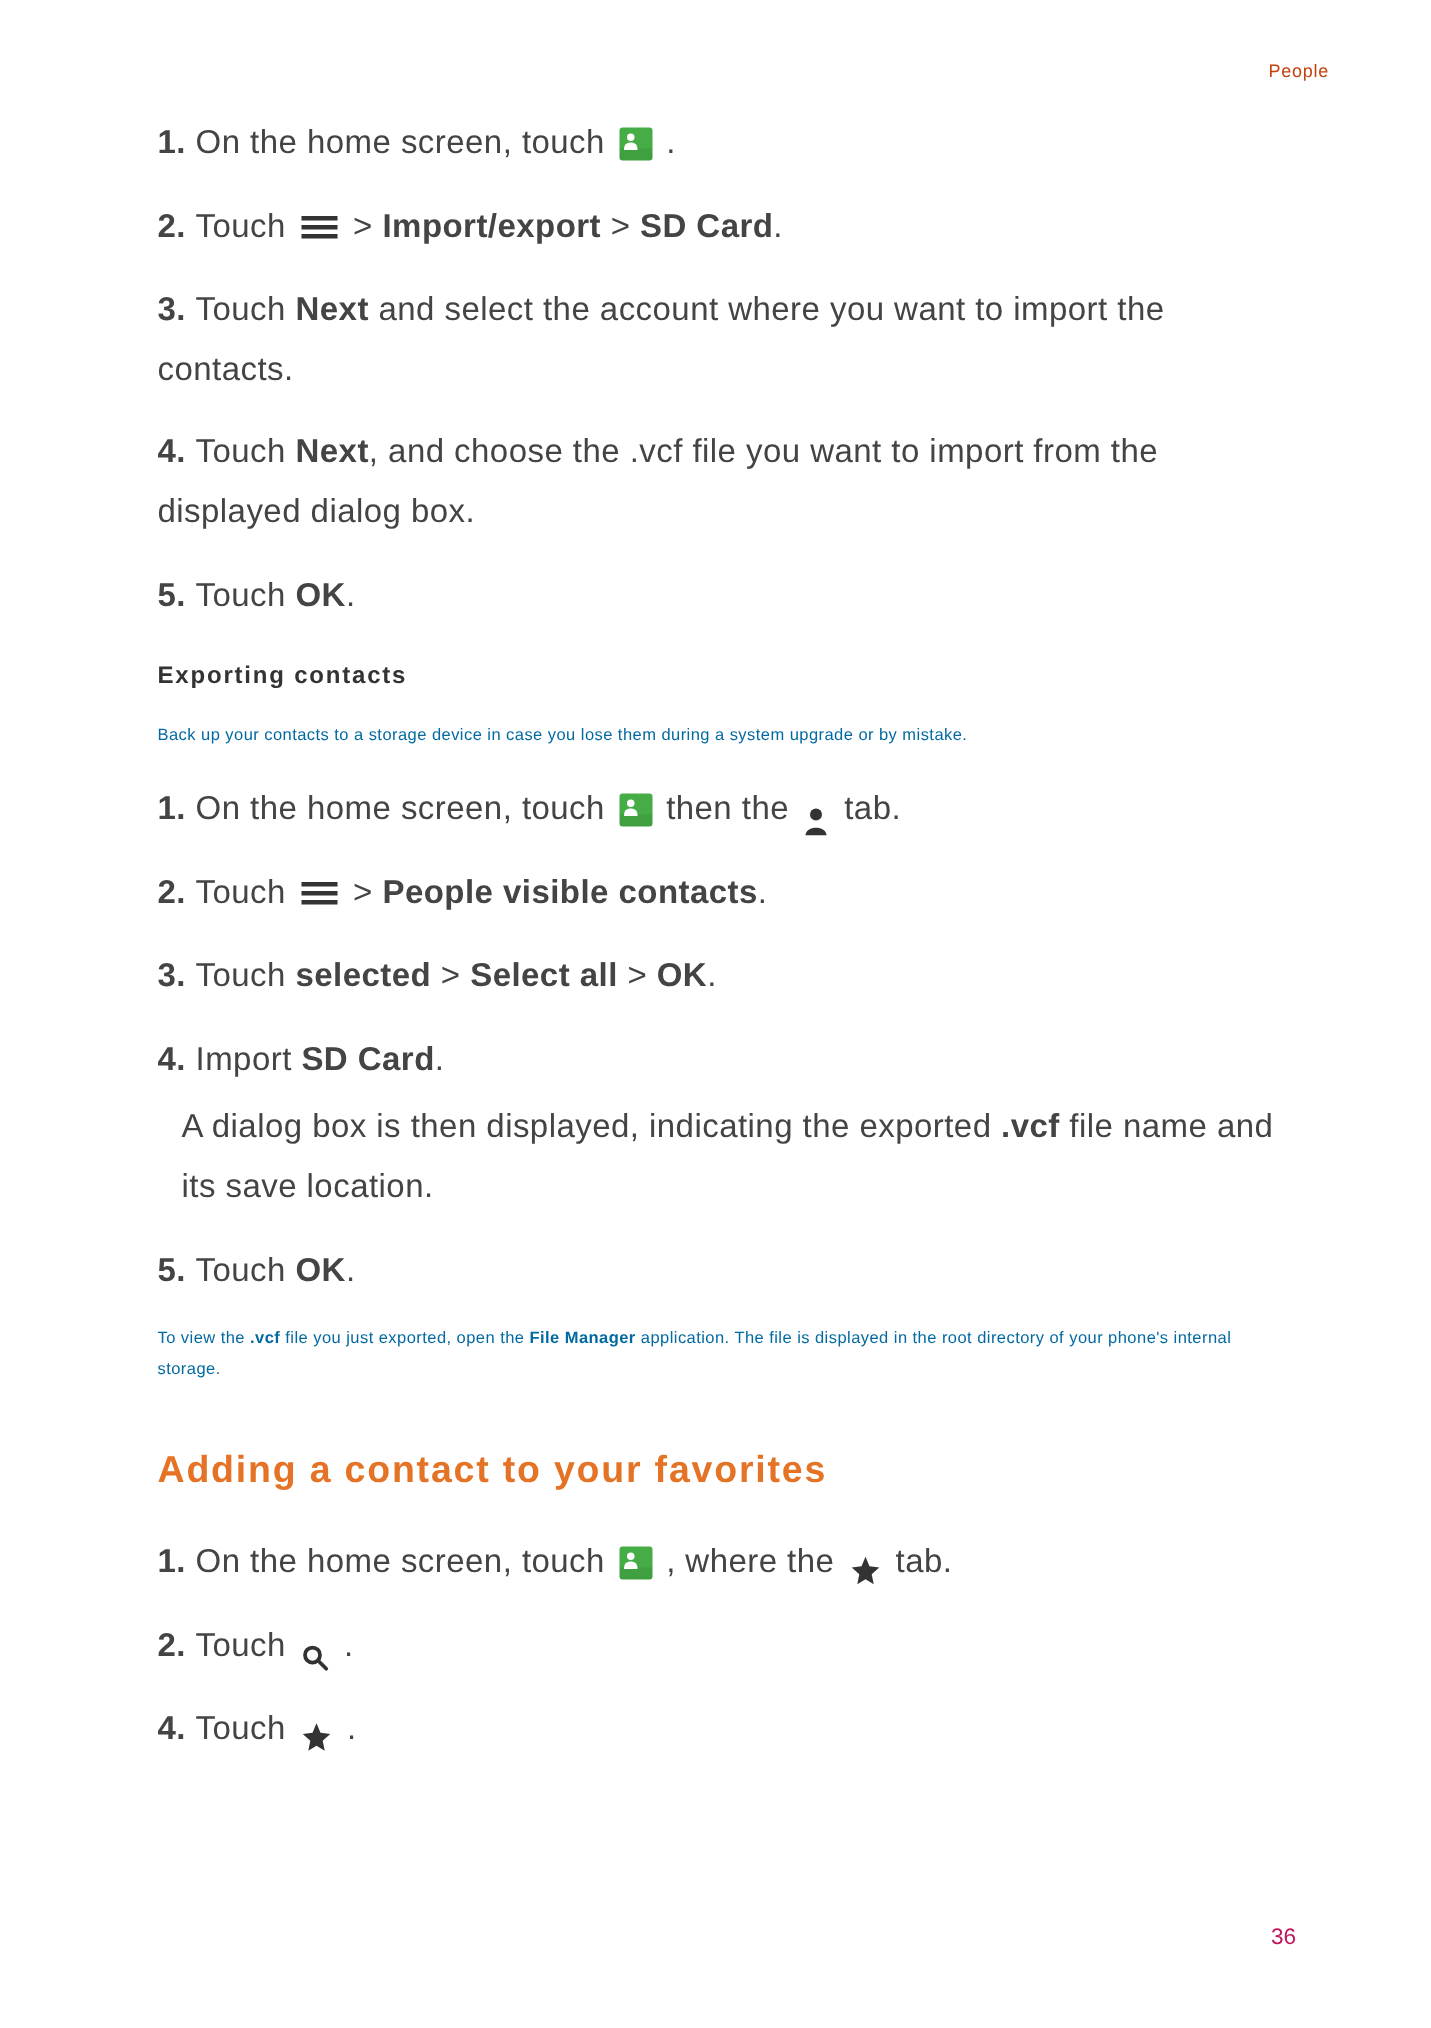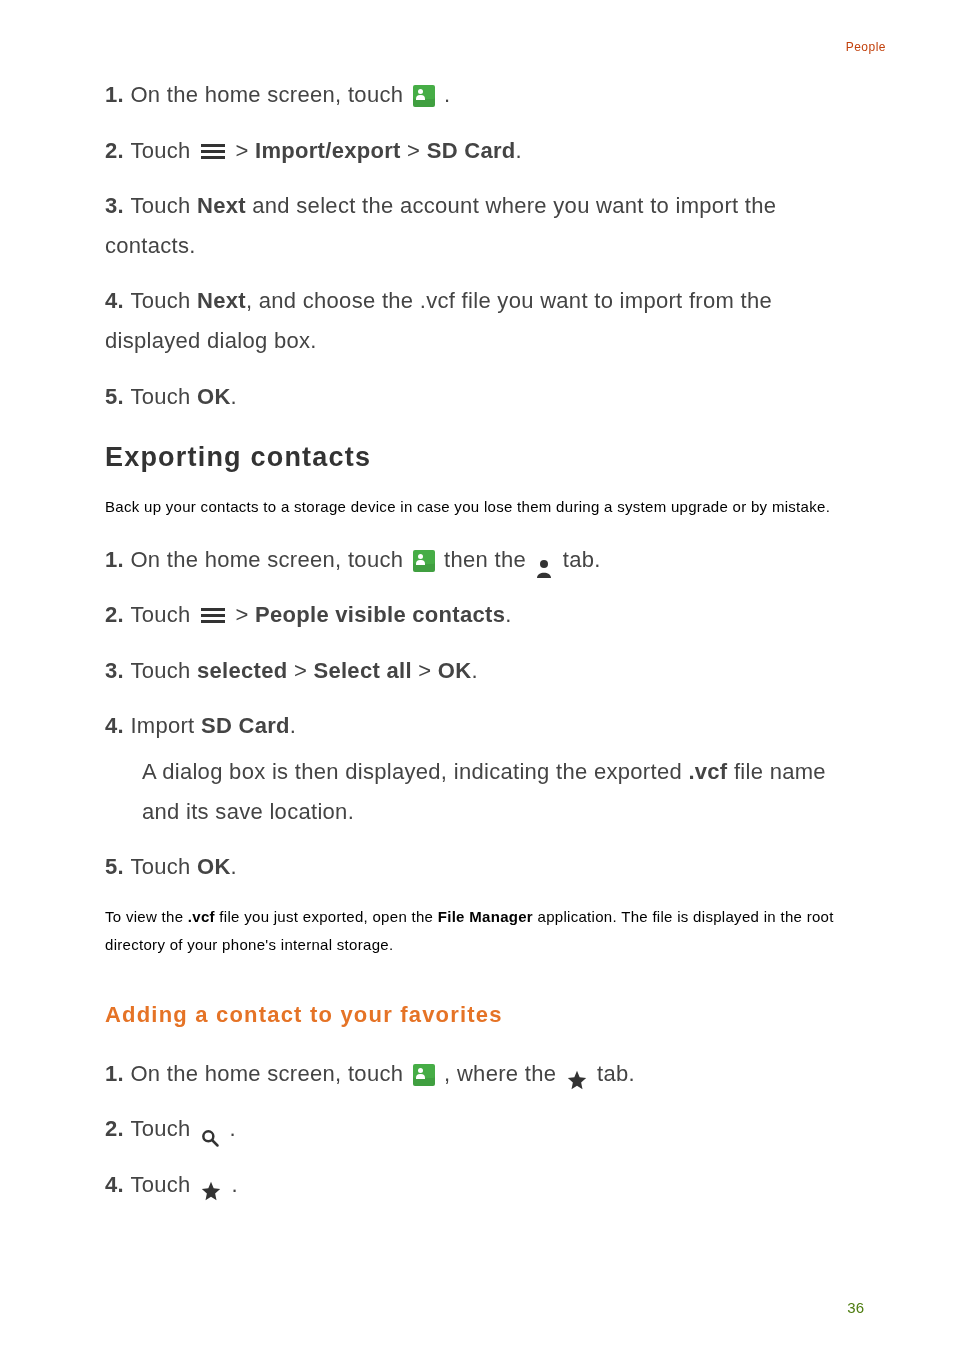--- a/index.html
+++ b/index.html
@@ -15,53 +15,53 @@
   .header-label {
     position: absolute;
     top: 40px;
     right: 68px;
     font-size: 12px;
     color: #c2410c;
     letter-spacing: 0.5px;
   }
   .page-number {
     position: absolute;
-    bottom: 36px;
+    bottom: 52px;
     right: 90px;
     font-size: 15px;
-    color: #4d7c0f;
+    color: #be185d;
   }
   .content { padding-top: 35px; }
   .step {
     font-size: 22px;
     line-height: 1.8;
     margin-bottom: 16px;
     color: #444;
     letter-spacing: 0.3px;
   }
   .step-num { font-weight: bold; }
-  .indent { margin-left: 37px; display: block; margin-top: 6px; }
+  .indent { margin-left: 16px; display: block; margin-top: 6px; }
   .bold { font-weight: bold; }
   .subheading {
-    font-size: 27px;
+    font-size: 16px;
     font-weight: bold;
     color: #333;
     margin-top: 26px;
     margin-bottom: 20px;
     letter-spacing: 1.2px;
   }
   .para {
-    font-size: 15px;
+    font-size: 11px;
     line-height: 1.9;
     margin-bottom: 18px;
-    color: #000000;
+    color: #0369a1;
     letter-spacing: 0.3px;
   }
   .main-heading {
-    font-size: 22px;
+    font-size: 25px;
     font-weight: bold;
     color: #e57326;
     margin-top: 42px;
     margin-bottom: 26px;
     letter-spacing: 1.2px;
   }
   .contacts-icon {
     width: 22px; height: 22px;
     background: #46ad46;
     border-radius: 2px;

